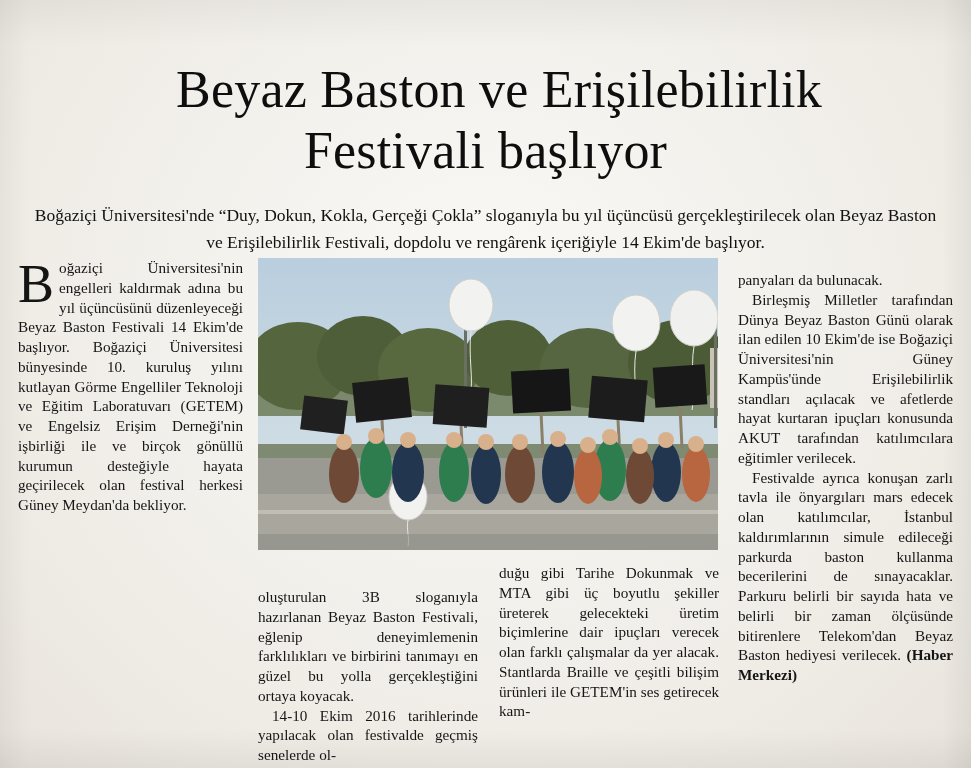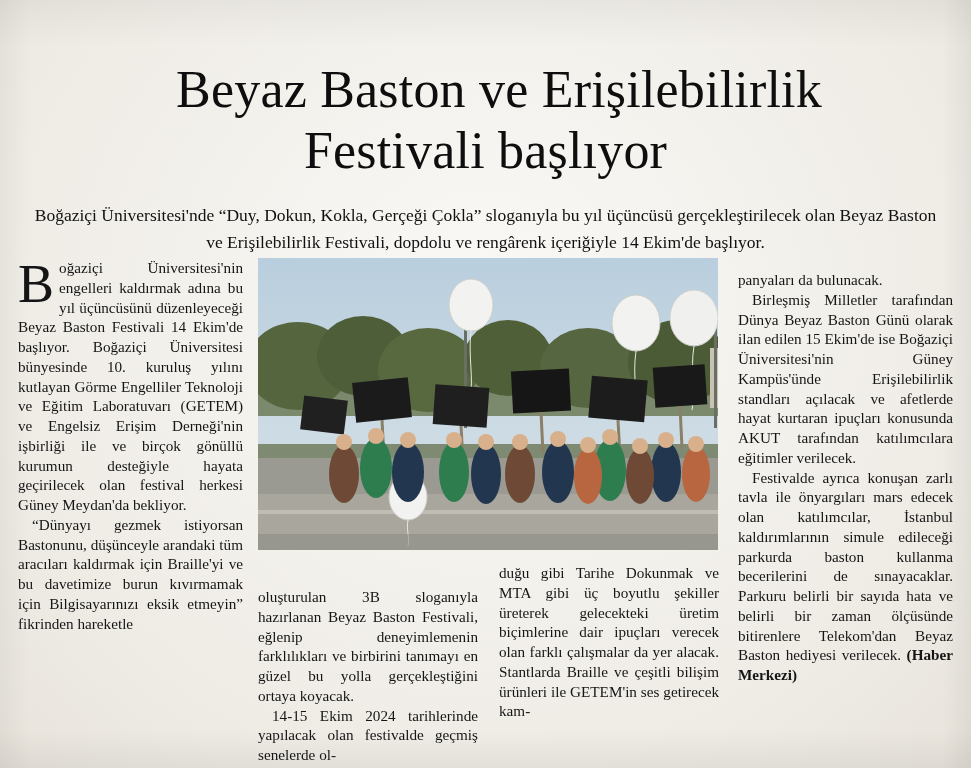--- a/index.html
+++ b/index.html
@@ -222,32 +222,31 @@
             <circle cx="438" cy="186" r="8"></circle>
           </g>
         </g>
 
         <rect x="0" y="276" width="460" height="16" fill="#8e8d86" opacity="0.6"></rect>
       </svg>
     </div>
 
     <div class="col col-left">
       <p class="first"><span class="dropcap">B</span><span>oğaziçi Üniversitesi'nin engelleri kaldırmak adına bu yıl üçüncüsünü düzenleyeceği Beyaz Baston Festivali 14 Ekim'de başlıyor. Boğaziçi Üniversitesi bünyesinde 10. kuruluş yılını kutlayan Görme Engelliler Teknoloji ve Eğitim Laboratuvarı (GETEM) ve Engelsiz Erişim Derneği'nin işbirliği ile ve birçok gönüllü kurumun desteğiyle hayata geçirilecek olan festival herkesi Güney Meydan'da bekliyor.</span></p>
-      <p>“Dünyayı gezmek istiyorsan Bastonunu, düşünceyle arandaki tüm aracıları kaldırmak için Braille'yi ve bu davetimize burun kıvırmamak için Bilgisayarınızı eksik etmeyin” fikrinden hareketle</p>
     </div>
 
     <div class="col col-mid">
       <p class="first">oluşturulan 3B sloganıyla hazırlanan Beyaz Baston Festivali, eğlenip deneyimlemenin farklılıkları ve birbirini tanımayı en güzel bu yolla gerçekleştiğini ortaya koyacak.</p>
-      <p>14-15 Ekim 2024 tarihlerinde yapılacak olan festivalde geçmiş senelerde ol-</p>
+      <p>14-10 Ekim 2016 tarihlerinde yapılacak olan festivalde geçmiş senelerde ol-</p>
     </div>
 
     <div class="col col-mid2">
       <p class="first">duğu gibi Tarihe Dokunmak ve MTA gibi üç boyutlu şekiller üreterek gelecekteki üretim biçimlerine dair ipuçları verecek olan farklı çalışmalar da yer alacak. Stantlarda Braille ve çeşitli bilişim ürünleri ile GETEM'in ses getirecek kam-</p>
     </div>
 
     <div class="col col-right">
       <p class="first">panyaları da bulunacak.</p>
-      <p>Birleşmiş Milletler tarafından Dünya Beyaz Baston Günü olarak ilan edilen 15 Ekim'de ise Boğaziçi Üniversitesi'nin Güney Kampüs'ünde Erişilebilirlik standları açılacak ve afetlerde hayat kurtaran ipuçları konusunda AKUT tarafından katılımcılara eğitimler verilecek.</p>
+      <p>Birleşmiş Milletler tarafından Dünya Beyaz Baston Günü olarak ilan edilen 10 Ekim'de ise Boğaziçi Üniversitesi'nin Güney Kampüs'ünde Erişilebilirlik standları açılacak ve afetlerde hayat kurtaran ipuçları konusunda AKUT tarafından katılımcılara eğitimler verilecek.</p>
       <p><span>Festivalde ayrıca konuşan zarlı tavla ile önyargıları mars edecek olan katılımcılar, İstanbul kaldırımlarının simule edileceği parkurda baston kullanma becerilerini de sınayacaklar. Parkuru belirli bir sayıda hata ve belirli bir zaman ölçüsünde bitirenlere Telekom'dan Beyaz Baston hediyesi verilecek. </span><span class="byline">(Haber Merkezi)</span></p>
     </div>
 
   </div>
 </div>
 
 </body></html>

